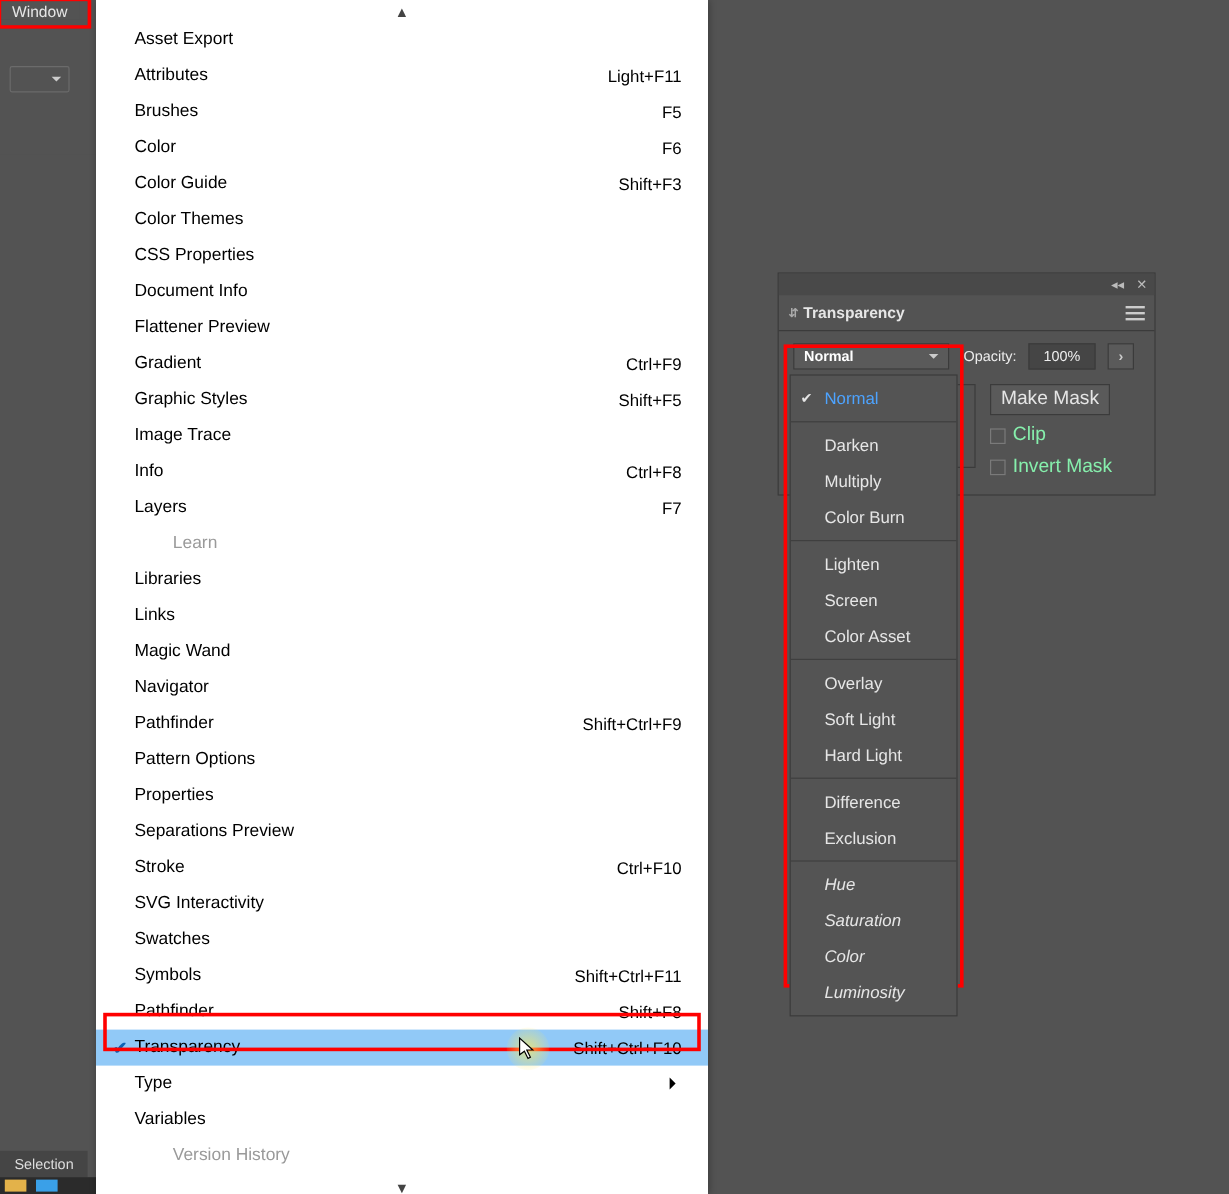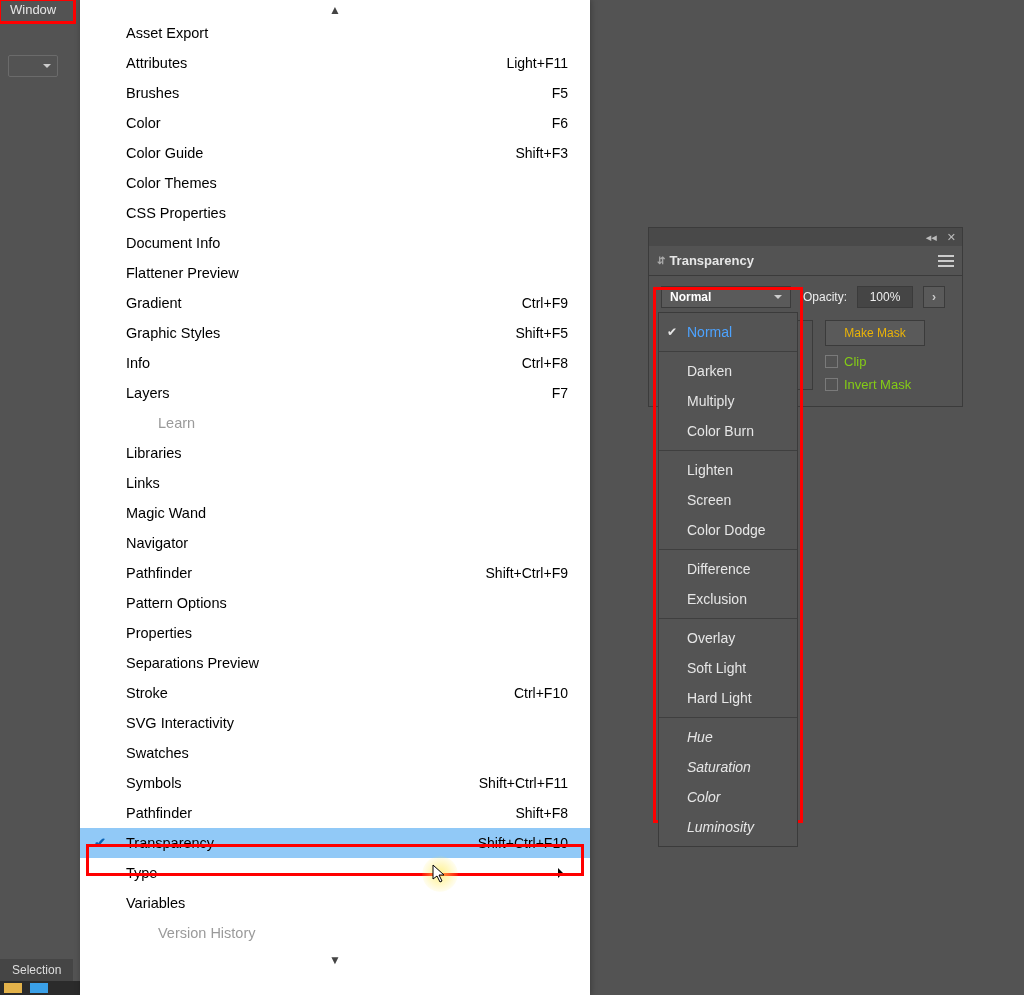--- a/index.html
+++ b/index.html
@@ -47,21 +47,21 @@
 .window-menu {
   position: absolute; top: 0; left: 80px; width: 510px; height: 995px;
   background: #fff; color: #000; font-size: 14.5px;
   box-shadow: 1px 0 6px rgba(0,0,0,0.3);
   padding-top: 4px;
 }
 .window-menu .scroll-arrow {
   text-align: center; font-size: 12px; color: #444; height: 14px; line-height: 12px;
 }
 .menu-item {
-  display: flex; align-items: center; height: 30px; padding: 0 22px 0 46px;
+  display: flex; align-items: center; height: 30px; padding: 0 22px 0 32px;
   position: relative;
 }
 .menu-item .label { flex: 1; }
 .menu-item .shortcut { color: #000; font-size: 14px; }
 .menu-item .submenu-arrow {
   width: 0; height: 0; border: 5px solid transparent; border-left-color: #000;
   margin-left: auto;
 }
 .menu-item.disabled { color: #9a9a9a; margin-left: 32px; }
 .menu-item .check {
@@ -130,23 +130,23 @@
   width: 70px; height: 70px; border: 1px solid #3b3b3b; background: #5a5a5a;
 }
 .mask-thumb {
   width: 70px; height: 70px; border: 1px solid #3b3b3b;
   display: flex; align-items: center; justify-content: center; color: #9a9a9a;
 }
 .mask-thumb svg circle { stroke: #9a9a9a; stroke-width: 3; fill: none; stroke-dasharray: 80 30; }
 .mask-controls { display: flex; flex-direction: column; gap: 8px; }
 .make-mask-btn {
   width: 100px; height: 26px; background: #5a5a5a; border: 1px solid #3b3b3b;
-  color: #eab308; display: flex; align-items: center; justify-content: center; font-size: 12px;
-}
-.cb-row { display: flex; align-items: center; gap: 6px; color: #84cc16; font-size: 13px; }
+  color: #e5e5e5; display: flex; align-items: center; justify-content: center; font-size: 16px;
+}
+.cb-row { display: flex; align-items: center; gap: 6px; color: #86efac; font-size: 16px; }
 .cb {
   width: 13px; height: 13px; border: 1px solid #7a7a7a; background: #535353;
 }
 
 
 .blend-highlight {
   position: absolute; top: 287px; left: 653px; width: 150px; height: 536px;
   border: 3px solid #ff0000; pointer-events: none;
 }
 
@@ -213,20 +213,23 @@
       <div class="menu-item">
         <span class="label">Flattener Preview</span>
       </div>
       <div class="menu-item">
         <span class="label">Gradient</span>
         <span class="shortcut">Ctrl+F9</span>
       </div>
       <div class="menu-item">
         <span class="label">Graphic Styles</span>
         <span class="shortcut">Shift+F5</span>
+      </div>
+      <div class="menu-item">
+        <span class="label">Image Trace</span>
       </div>
       <div class="menu-item">
         <span class="label">Info</span>
         <span class="shortcut">Ctrl+F8</span>
       </div>
       <div class="menu-item">
         <span class="label">Layers</span>
         <span class="shortcut">F7</span>
       </div>
       <div class="menu-item disabled">
@@ -354,30 +357,30 @@
       <div class="opt selected">Normal</div>
     </div>
     <div class="group">
       <div class="opt">Darken</div>
       <div class="opt">Multiply</div>
       <div class="opt">Color Burn</div>
     </div>
     <div class="group">
       <div class="opt">Lighten</div>
       <div class="opt">Screen</div>
-      <div class="opt">Color Dodge</div>
-    </div>
-    <div class="group">
-      <div class="opt">Difference</div>
-      <div class="opt">Exclusion</div>
+      <div class="opt">Color Asset</div>
     </div>
     <div class="group">
       <div class="opt">Overlay</div>
       <div class="opt">Soft Light</div>
       <div class="opt">Hard Light</div>
+    </div>
+    <div class="group">
+      <div class="opt">Difference</div>
+      <div class="opt">Exclusion</div>
     </div>
     <div class="group">
       <div class="opt">Hue</div>
       <div class="opt">Saturation</div>
       <div class="opt">Color</div>
       <div class="opt">Luminosity</div>
     </div>
   </div>
 
 </body></html>

